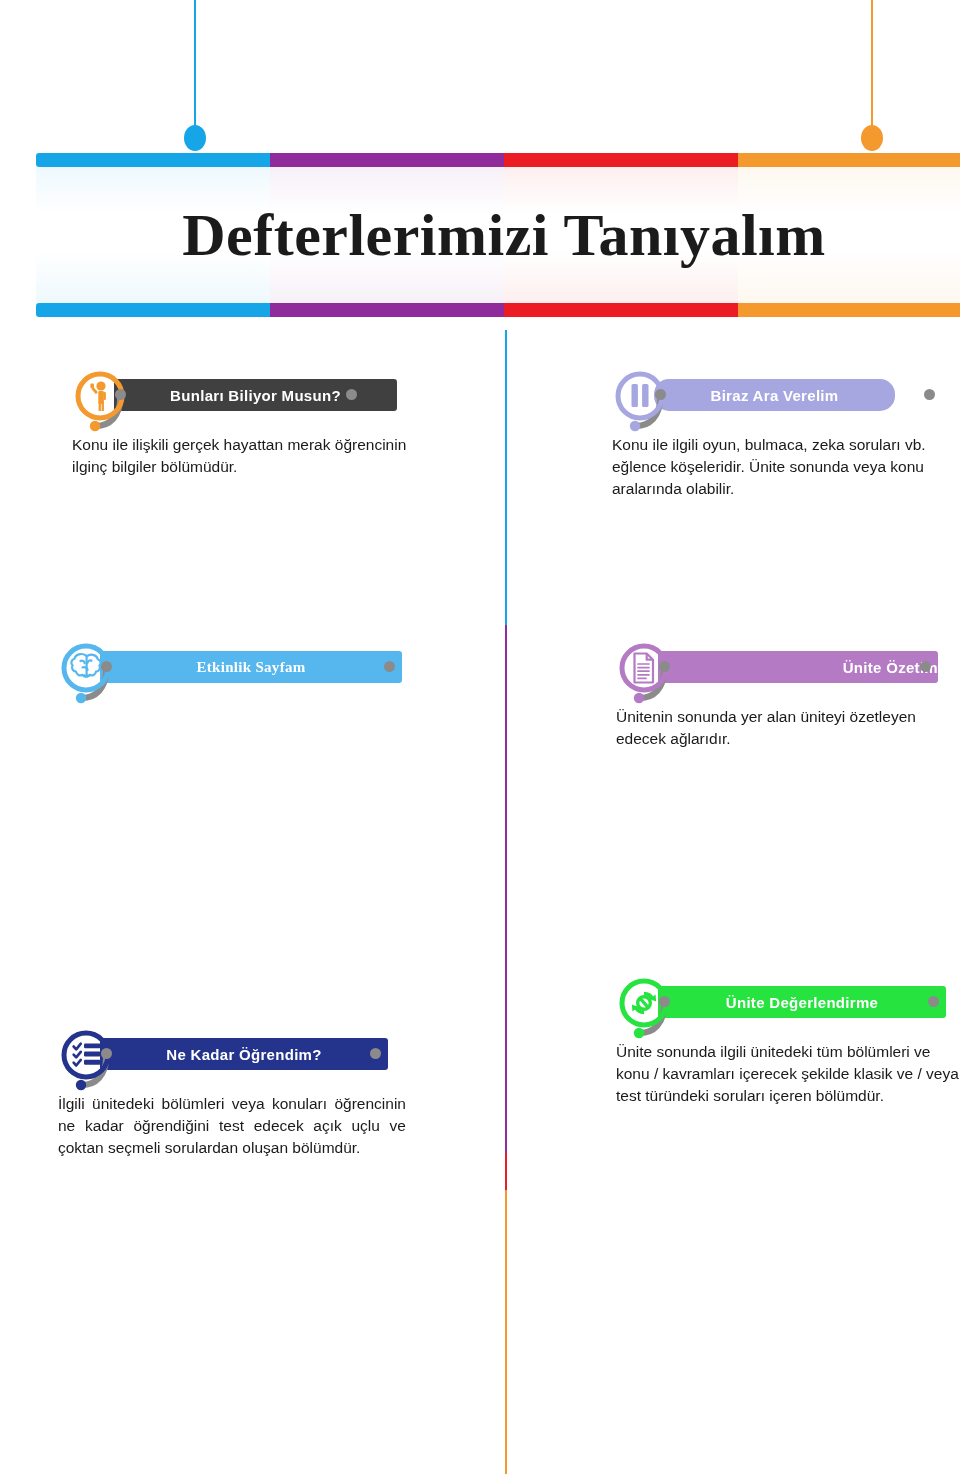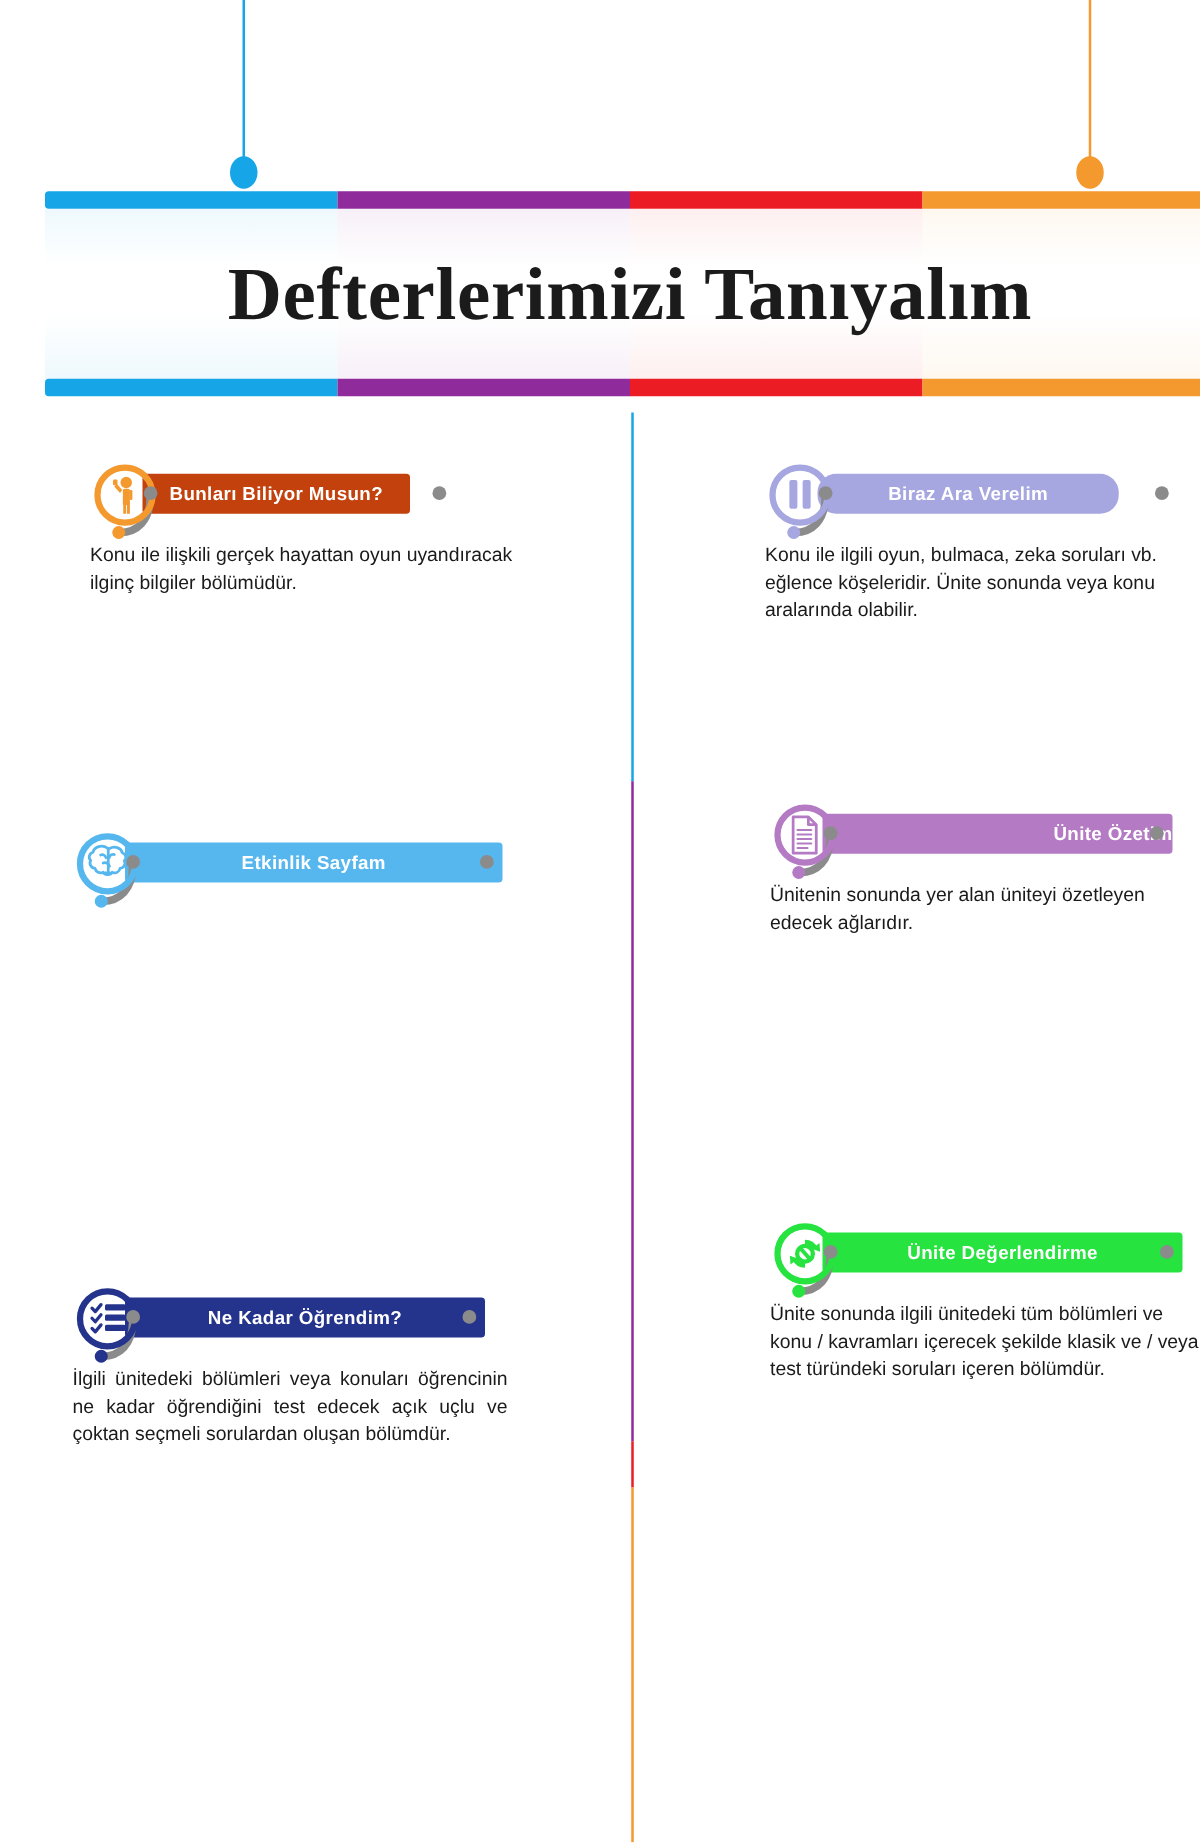--- a/index.html
+++ b/index.html
@@ -182,21 +182,21 @@
   <div id="divider">
       <div class="divider-seg" style="top: 330px; height: 295px; background: rgb(22, 166, 232);"></div>
       <div class="divider-seg" style="top: 625px; height: 528px; background: rgb(143, 43, 154);"></div>
       <div class="divider-seg" style="top: 1153px; height: 37px; background: rgb(236, 28, 36);"></div>
       <div class="divider-seg" style="top: 1190px; height: 284px; background: rgb(244, 153, 46);"></div>
     </div>
 
   <div id="cards">
       <div class="card" style="left: 48px; top: 368px; width: 350px;">
         <div class="card-head">
-          <div class="head-bar" style="background: #c2410c; left: 42px; width: 214px;">
+          <div class="head-bar" style="background: #404040; left: 42px; width: 283px;">
             <span class="head-bar-label">Bunları Biliyor Musun?</span>
           </div>
           <div class="knob" style="left: 43px;"></div>
           <div class="knob" style="left: 274px;"></div>
           <div style="position: absolute; left: 0px; top: 0px;">
             <svg viewBox="0 0 56 70" width="56" height="70" style="position:absolute;left:0;top:0;overflow:visible">
       <path d="M48 31 C48 48, 38 58, 24 58" fill="none" stroke="#8b8b8b" stroke-width="6" stroke-linecap="round"></path>
       <circle cx="23" cy="58" r="5.2" fill="#f4992e"></circle>
     </svg>
           </div>
@@ -204,21 +204,21 @@
               <circle cx="28" cy="28" r="22" fill="none" stroke="#f4992e" stroke-width="5"></circle>
       <circle cx="29" cy="18" r="4.6" fill="#f4992e"></circle>
       <rect x="26.3" y="23" width="5.6" height="13" rx="1.4" fill="#f4992e"></rect>
       <rect x="26.6" y="34" width="2.3" height="9" fill="#f4992e"></rect>
       <rect x="29.6" y="34" width="2.3" height="9" fill="#f4992e"></rect>
       <rect x="31.6" y="24" width="2.3" height="8" rx="1" fill="#f4992e"></rect>
       <path d="M25.8 24 L21.6 19.2 L19.4 21.1 L24 26.3 Z" fill="#f4992e"></path>
       <rect x="18.4" y="15.6" width="3.6" height="4.6" rx="1" fill="#f4992e"></rect>
             </svg></div>
         </div>
-        <div class="card-text" style="white-space: pre-line;">Konu ile ilişkili gerçek hayattan oyun uyandıracak ilginç bilgiler bölümüdür.</div>
+        <div class="card-text" style="white-space: pre-line;">Konu ile ilişkili gerçek hayattan merak öğrencinin ilginç bilgiler bölümüdür.</div>
       </div>
       <div class="card" style="left: 588px; top: 368px; width: 348px;">
         <div class="card-head">
           <div class="head-bar" style="background: rgb(166, 166, 224); left: 42px; width: 241px; border-radius: 15px;">
             <span class="head-bar-label">Biraz Ara Verelim</span>
           </div>
           <div class="knob" style="left: 43px;"></div>
           <div class="knob" style="left: 312px;"></div>
           <div style="position: absolute; left: 0px; top: 0px;">
             <svg viewBox="0 0 56 70" width="56" height="70" style="position:absolute;left:0;top:0;overflow:visible">
@@ -227,21 +227,21 @@
     </svg>
           </div>
           <div class="icon-ring"><svg viewBox="0 0 56 56" width="56" height="56">
               <circle cx="28" cy="28" r="22" fill="none" stroke="#a6a6e0" stroke-width="5"></circle>
       <rect x="19.5" y="16" width="6.4" height="23" rx="1.6" fill="#a6a6e0"></rect>
       <rect x="30.1" y="16" width="6.4" height="23" rx="1.6" fill="#a6a6e0"></rect>
             </svg></div>
         </div>
         <div class="card-text" style="white-space: pre-line;">Konu ile ilgili oyun, bulmaca, zeka soruları vb. eğlence köşeleridir. Ünite sonunda veya konu aralarında olabilir.</div>
       </div>
-      <div class="card" style="left: 34px; top: 663px; width: 362px;">
+      <div class="card" style="left: 34px; top: 640px; width: 362px; font-family: Liberation Serif, serif;">
         <div class="card-head">
           <div class="head-bar" style="background: rgb(86, 183, 239); left: 42px; width: 302px;">
             <span class="head-bar-label">Etkinlik Sayfam</span>
           </div>
           <div class="knob" style="left: 43px;"></div>
           <div class="knob" style="left: 326px;"></div>
           <div style="position: absolute; left: 0px; top: 0px;">
             <svg viewBox="0 0 56 70" width="56" height="70" style="position:absolute;left:0;top:0;overflow:visible">
       <path d="M48 31 C48 48, 38 58, 24 58" fill="none" stroke="#8b8b8b" stroke-width="6" stroke-linecap="round"></path>
       <circle cx="23" cy="58" r="5.2" fill="#56b7ef"></circle>

